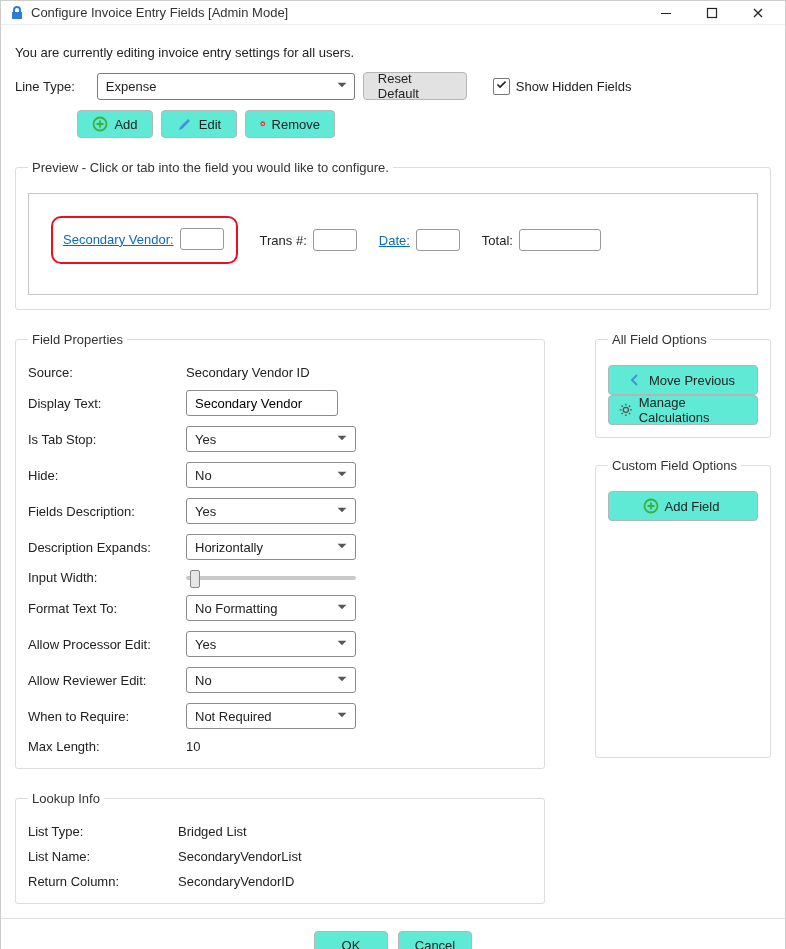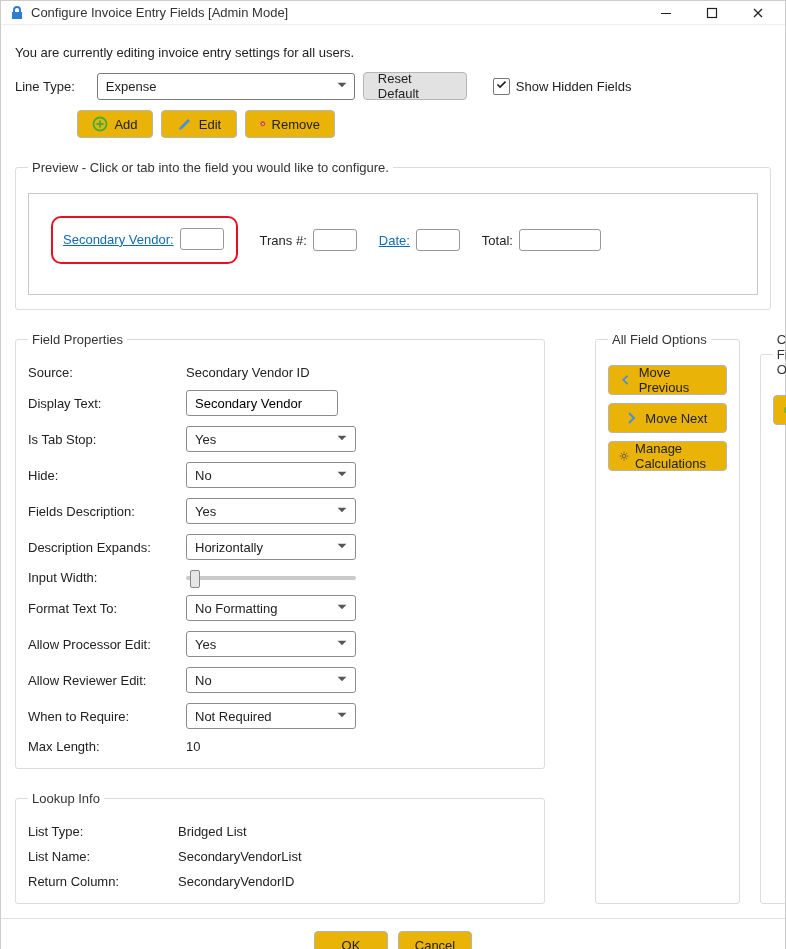--- a/index.html
+++ b/index.html
@@ -39,21 +39,21 @@
     background:#fff; display:flex; align-items:center;
     font-size:13px;
   }
   .chev {
     position:absolute; right:6px; top:50%; transform:translateY(-50%);
     pointer-events:none;
   }
   .chev svg { width:14px; height:14px; fill:#555; }
   .btn {
     border:1px solid #b5b5b5; border-radius:4px;
-    background:#eab308; height:28px; padding:0 14px;
+    background:#5eead4; height:28px; padding:0 14px;
     display:inline-flex; align-items:center; justify-content:center; gap:6px;
     font-size:13px; color:#222;
     cursor:default;
   }
   .btn .ico { width:16px; height:16px; display:inline-flex; align-items:center; justify-content:center; }
   .btn-reset {
     background:#e2e2e2;
   }
   .toolbar-row { margin-top:8px; margin-left:62px; display:flex; gap:8px; }
   .checkbox {
@@ -80,41 +80,41 @@
   .pv-link { color:#0f6ab4; text-decoration:underline; }
   .pv-input {
     border:1px solid #999; border-radius:3px; height:22px; background:#fff;
   }
   .redbox {
     border:2px solid #e81123; border-radius:10px;
     padding: 10px 12px 12px 10px;
   }
   .body-columns { display:flex; gap:22px; margin-top:22px; }
   .leftcol { flex:1; }
-  .rightcol { width:176px; display:flex; gap:20px;margin-left:28px; }
+  .rightcol { width:176px; display:flex; flex-direction:column; gap:20px;margin-left:28px; }
   .fp-table { display:grid; grid-template-columns: 150px 1fr; row-gap:10px; column-gap:8px; align-items:center; }
   .ddl {
     position:relative;
     border:1px solid #8c8c8c; border-radius:3px;
     height:26px; width:170px; display:flex; align-items:center; padding:0 26px 0 8px;
     background:#fff;
   }
   .ddl .chev { right:6px; }
   .textinput {
     border:1px solid #8c8c8c; border-radius:3px;
     height:26px; width:152px; padding:0 8px; font-size:13px;
   }
   .slider-wrap { width:170px; display:flex; align-items:center; }
   .slider-track { flex:1; height:4px; background:#c9c9c9; border-radius:2px; position:relative; }
   .slider-thumb { position:absolute; left:4px; top:-6px; width:10px; height:18px; background:#e6e6e6; border:1px solid #888; border-radius:2px; }
   .sidepanel .btn { width:100%; height:30px; justify-content:flex-start; padding-left:10px; }
   .sidepanel .btn.center { justify-content:center; }
   .sidepanel-group { border:1px solid #dcdcdc; border-radius:3px; padding:12px; }
   .sidepanel-group legend { padding:0 4px; }
-  .btnrow { display:flex; flex-direction:column; gap:8px; }
+  .btnrow { display:flex; flex-direction:column; }
   .footer {
     border-top:1px solid #e0e0e0;
     padding:12px 0;
     display:flex; justify-content:center; gap:10px;
   }
   .footer .btn { width:74px; justify-content:center; }
   .lookup-fieldset { margin-top:22px; }
   .lk-table { display:grid; grid-template-columns: 150px 1fr; row-gap:10px; }
 </style>
 </head>
@@ -354,28 +354,20 @@
               <span class="ico">
                 <svg viewBox="0 0 16 16">
                     <path d="M10 3l-5 5 5 5" fill="none" stroke="#4a90d9" stroke-width="2"></path>
                   </svg>
               </span>
               <span>Move Previous</span>
             </div>
             <div class="btn center">
               <span class="ico">
                 <svg viewBox="0 0 16 16">
-                    <path d="M6 3l5 5-5 5" fill="none" stroke="#4a90d9" stroke-width="2"></path>
-                  </svg>
-              </span>
-              <span>Move Next</span>
-            </div>
-            <div class="btn center">
-              <span class="ico">
-                <svg viewBox="0 0 16 16">
                     <circle cx="8" cy="8" r="3" fill="none" stroke="#555" stroke-width="1.5"></circle>
                     <path d="M8 1v2M8 13v2M1 8h2M13 8h2M3 3l1.4 1.4M11.6 11.6L13 13M13 3l-1.4 1.4M4.4 11.6L3 13" stroke="#555" stroke-width="1.5"></path>
                   </svg>
               </span>
               <span>Manage Calculations</span>
             </div>
           </div>
         </fieldset>
 
         <fieldset class="sidepanel-group" style="min-height:300px;">

